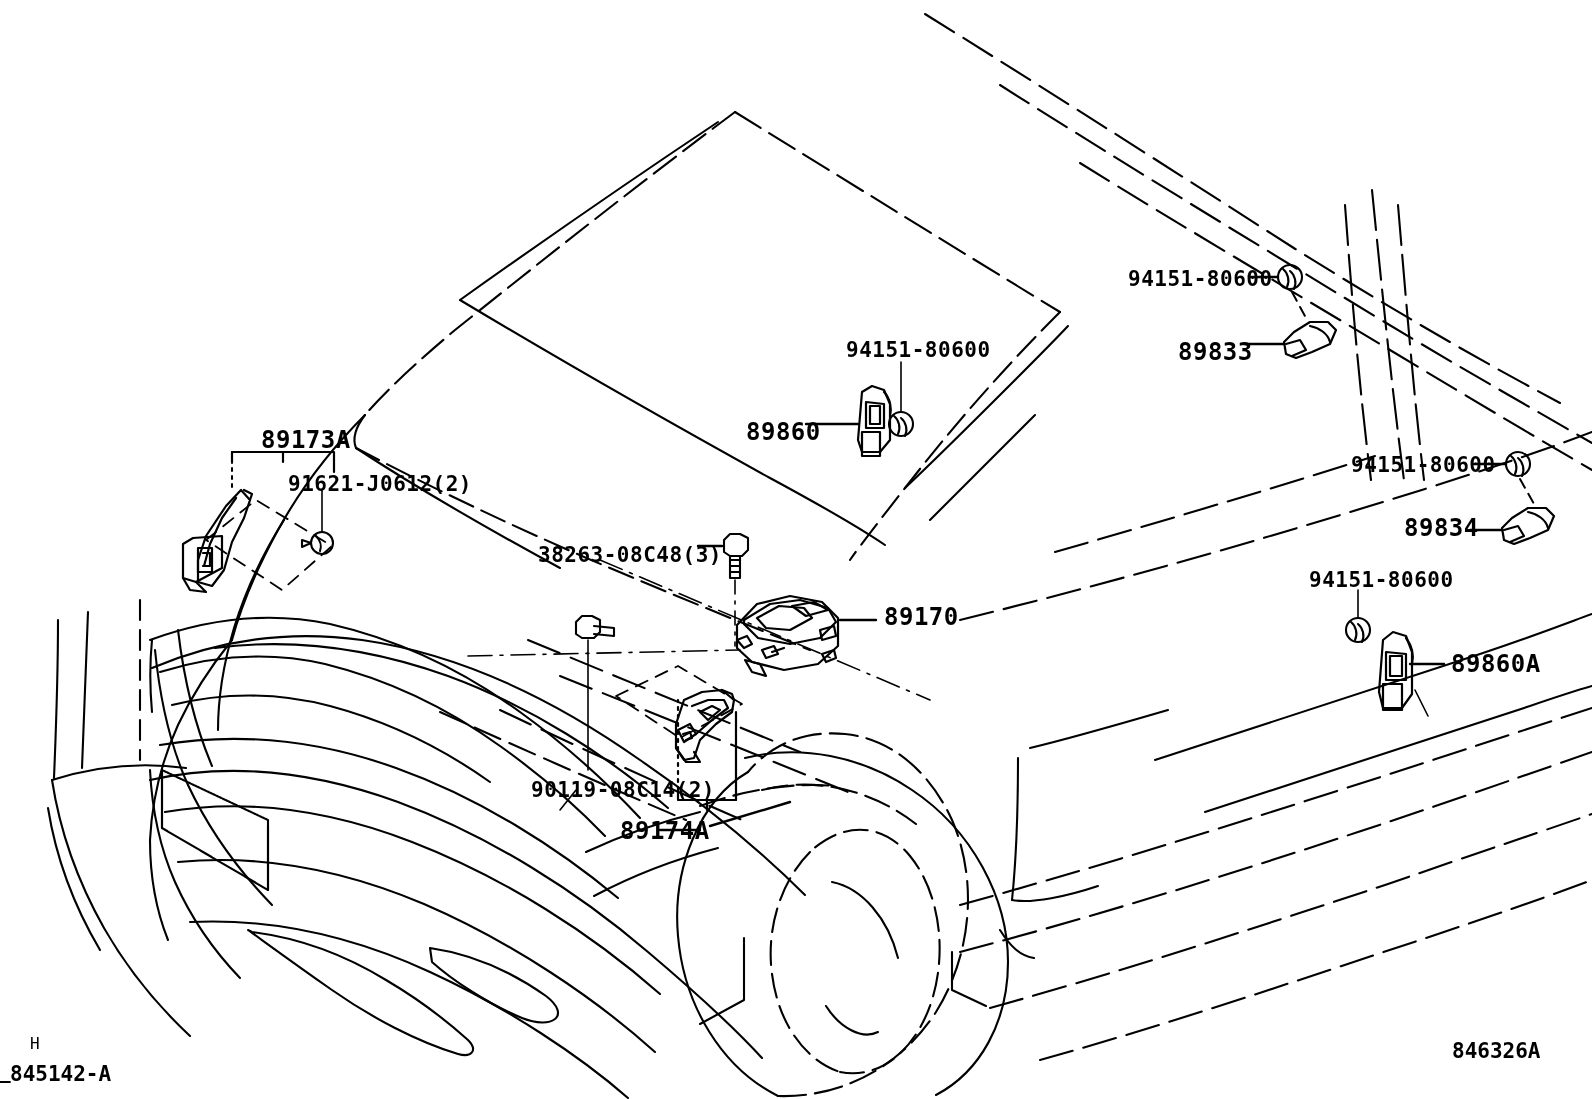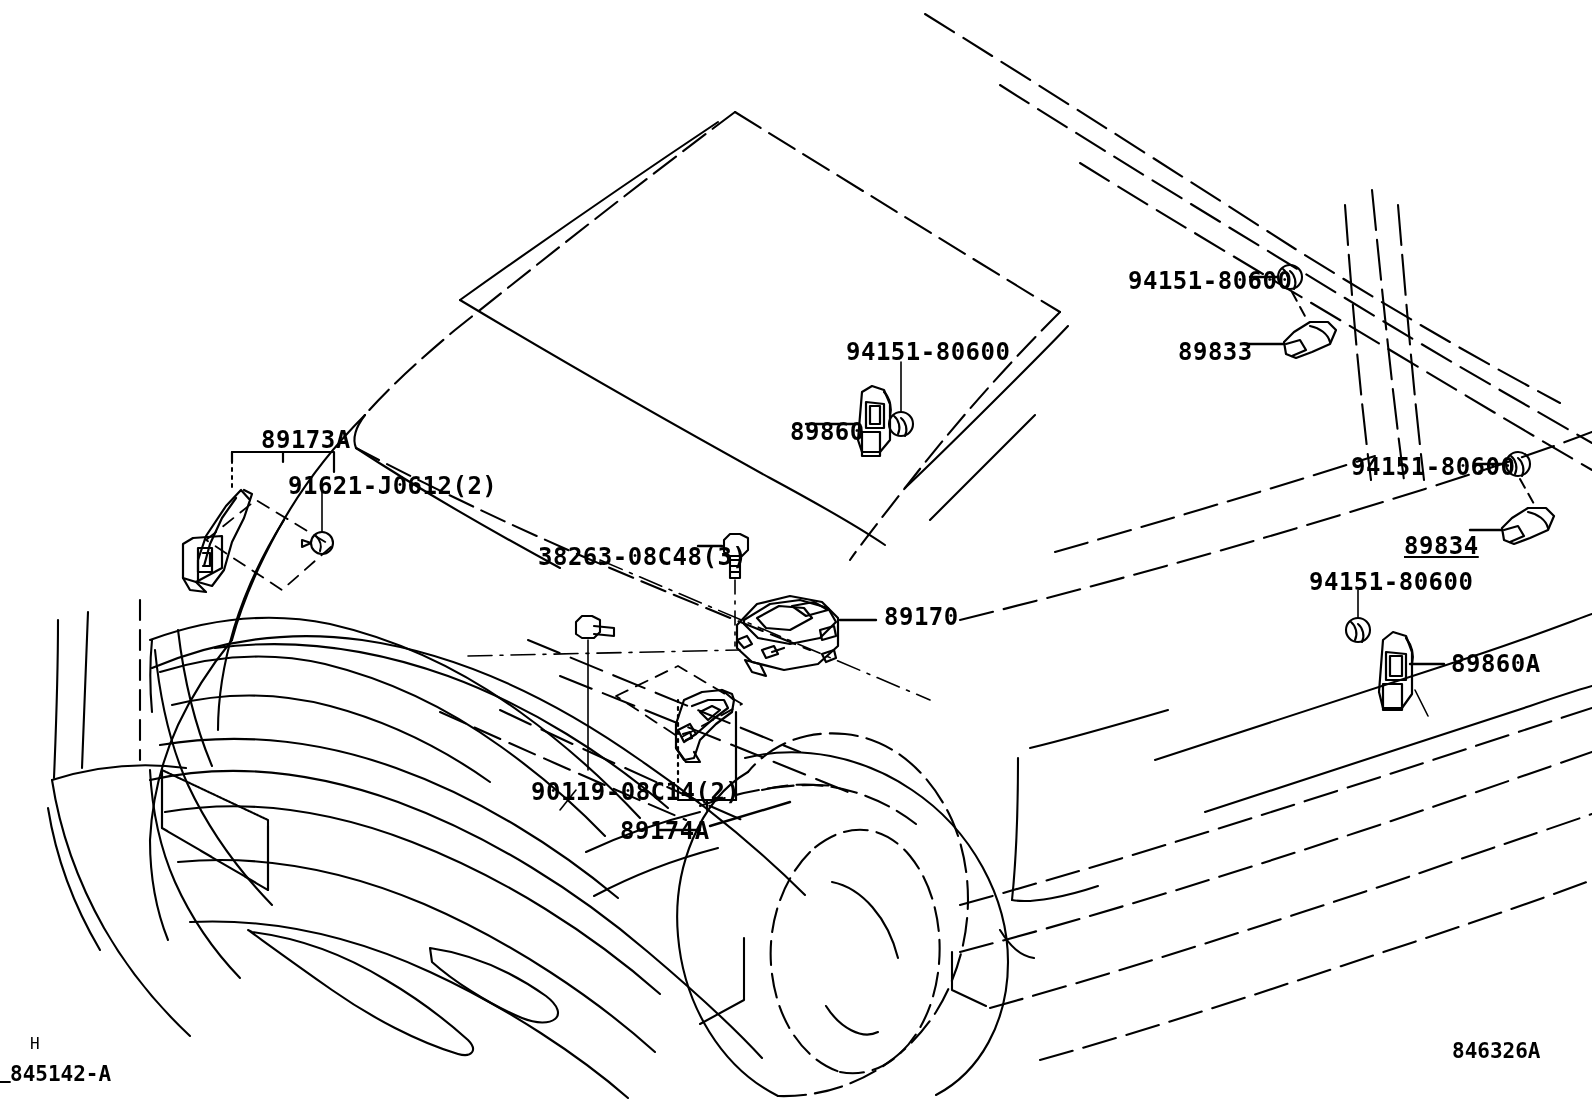--- a/index.html
+++ b/index.html
@@ -24,21 +24,21 @@
   }
   .lbl {
     position: absolute;
     font-family: "DejaVu Sans Mono", monospace;
     font-weight: bold;
     color: #000000;
     white-space: nowrap;
     letter-spacing: 0.5px;
   }
   .lbl-lg { font-size: 24px; text-align: center; }
-  .lbl-md { font-size: 24px; }
+  .lbl-md { font-size: 21px; }
   .corner-code {
     position: absolute;
     font-family: "DejaVu Sans Mono", monospace;
     font-weight: bold;
     font-size: 21px;
     color: #000000;
     white-space: nowrap;
   }
   .corner-sheet {
     position: absolute;
@@ -358,29 +358,29 @@
   <div class="lbl lbl-md" style="left:538px; top:543px;">38263-08C48(3)</div>
 
   <div class="lbl lbl-lg" style="left:884px; top:603px;">89170</div>
 
   <div class="lbl lbl-md" style="left:531px; top:778px;">90119-08C14(2)</div>
 
   <div class="lbl lbl-lg" style="left:620px; top:817px;">89174A</div>
 
   <div class="lbl lbl-md" style="left:846px; top:338px;">94151-80600</div>
 
-  <div class="lbl lbl-lg" style="left:746px; top:418px;margin-left:44px;">89860</div>
+  <div class="lbl lbl-lg" style="left:746px; top:418px;">89860</div>
 
   <div class="lbl lbl-md" style="left:1128px; top:267px;">94151-80600</div>
 
   <div class="lbl lbl-lg" style="left:1178px; top:338px;">89833</div>
 
   <div class="lbl lbl-md" style="left:1351px; top:453px;">94151-80600</div>
 
-  <div class="lbl lbl-lg" style="left:1404px; top:532px;text-decoration:underline;">89834</div>
+  <div class="lbl lbl-lg" style="left:1404px; top:514px;">89834</div>
 
   <div class="lbl lbl-md" style="left:1309px; top:568px;">94151-80600</div>
 
   <div class="lbl lbl-lg" style="left:1451px; top:650px;">89860A</div>
 
   <div class="corner-sheet" style="left:30px; top:1034px;">H</div>
 
   <div class="corner-code" style="left:10px; top:1062px;">845142-A</div>
 
   <div class="corner-code" style="left:1452px; top:1039px;">846326A</div>

